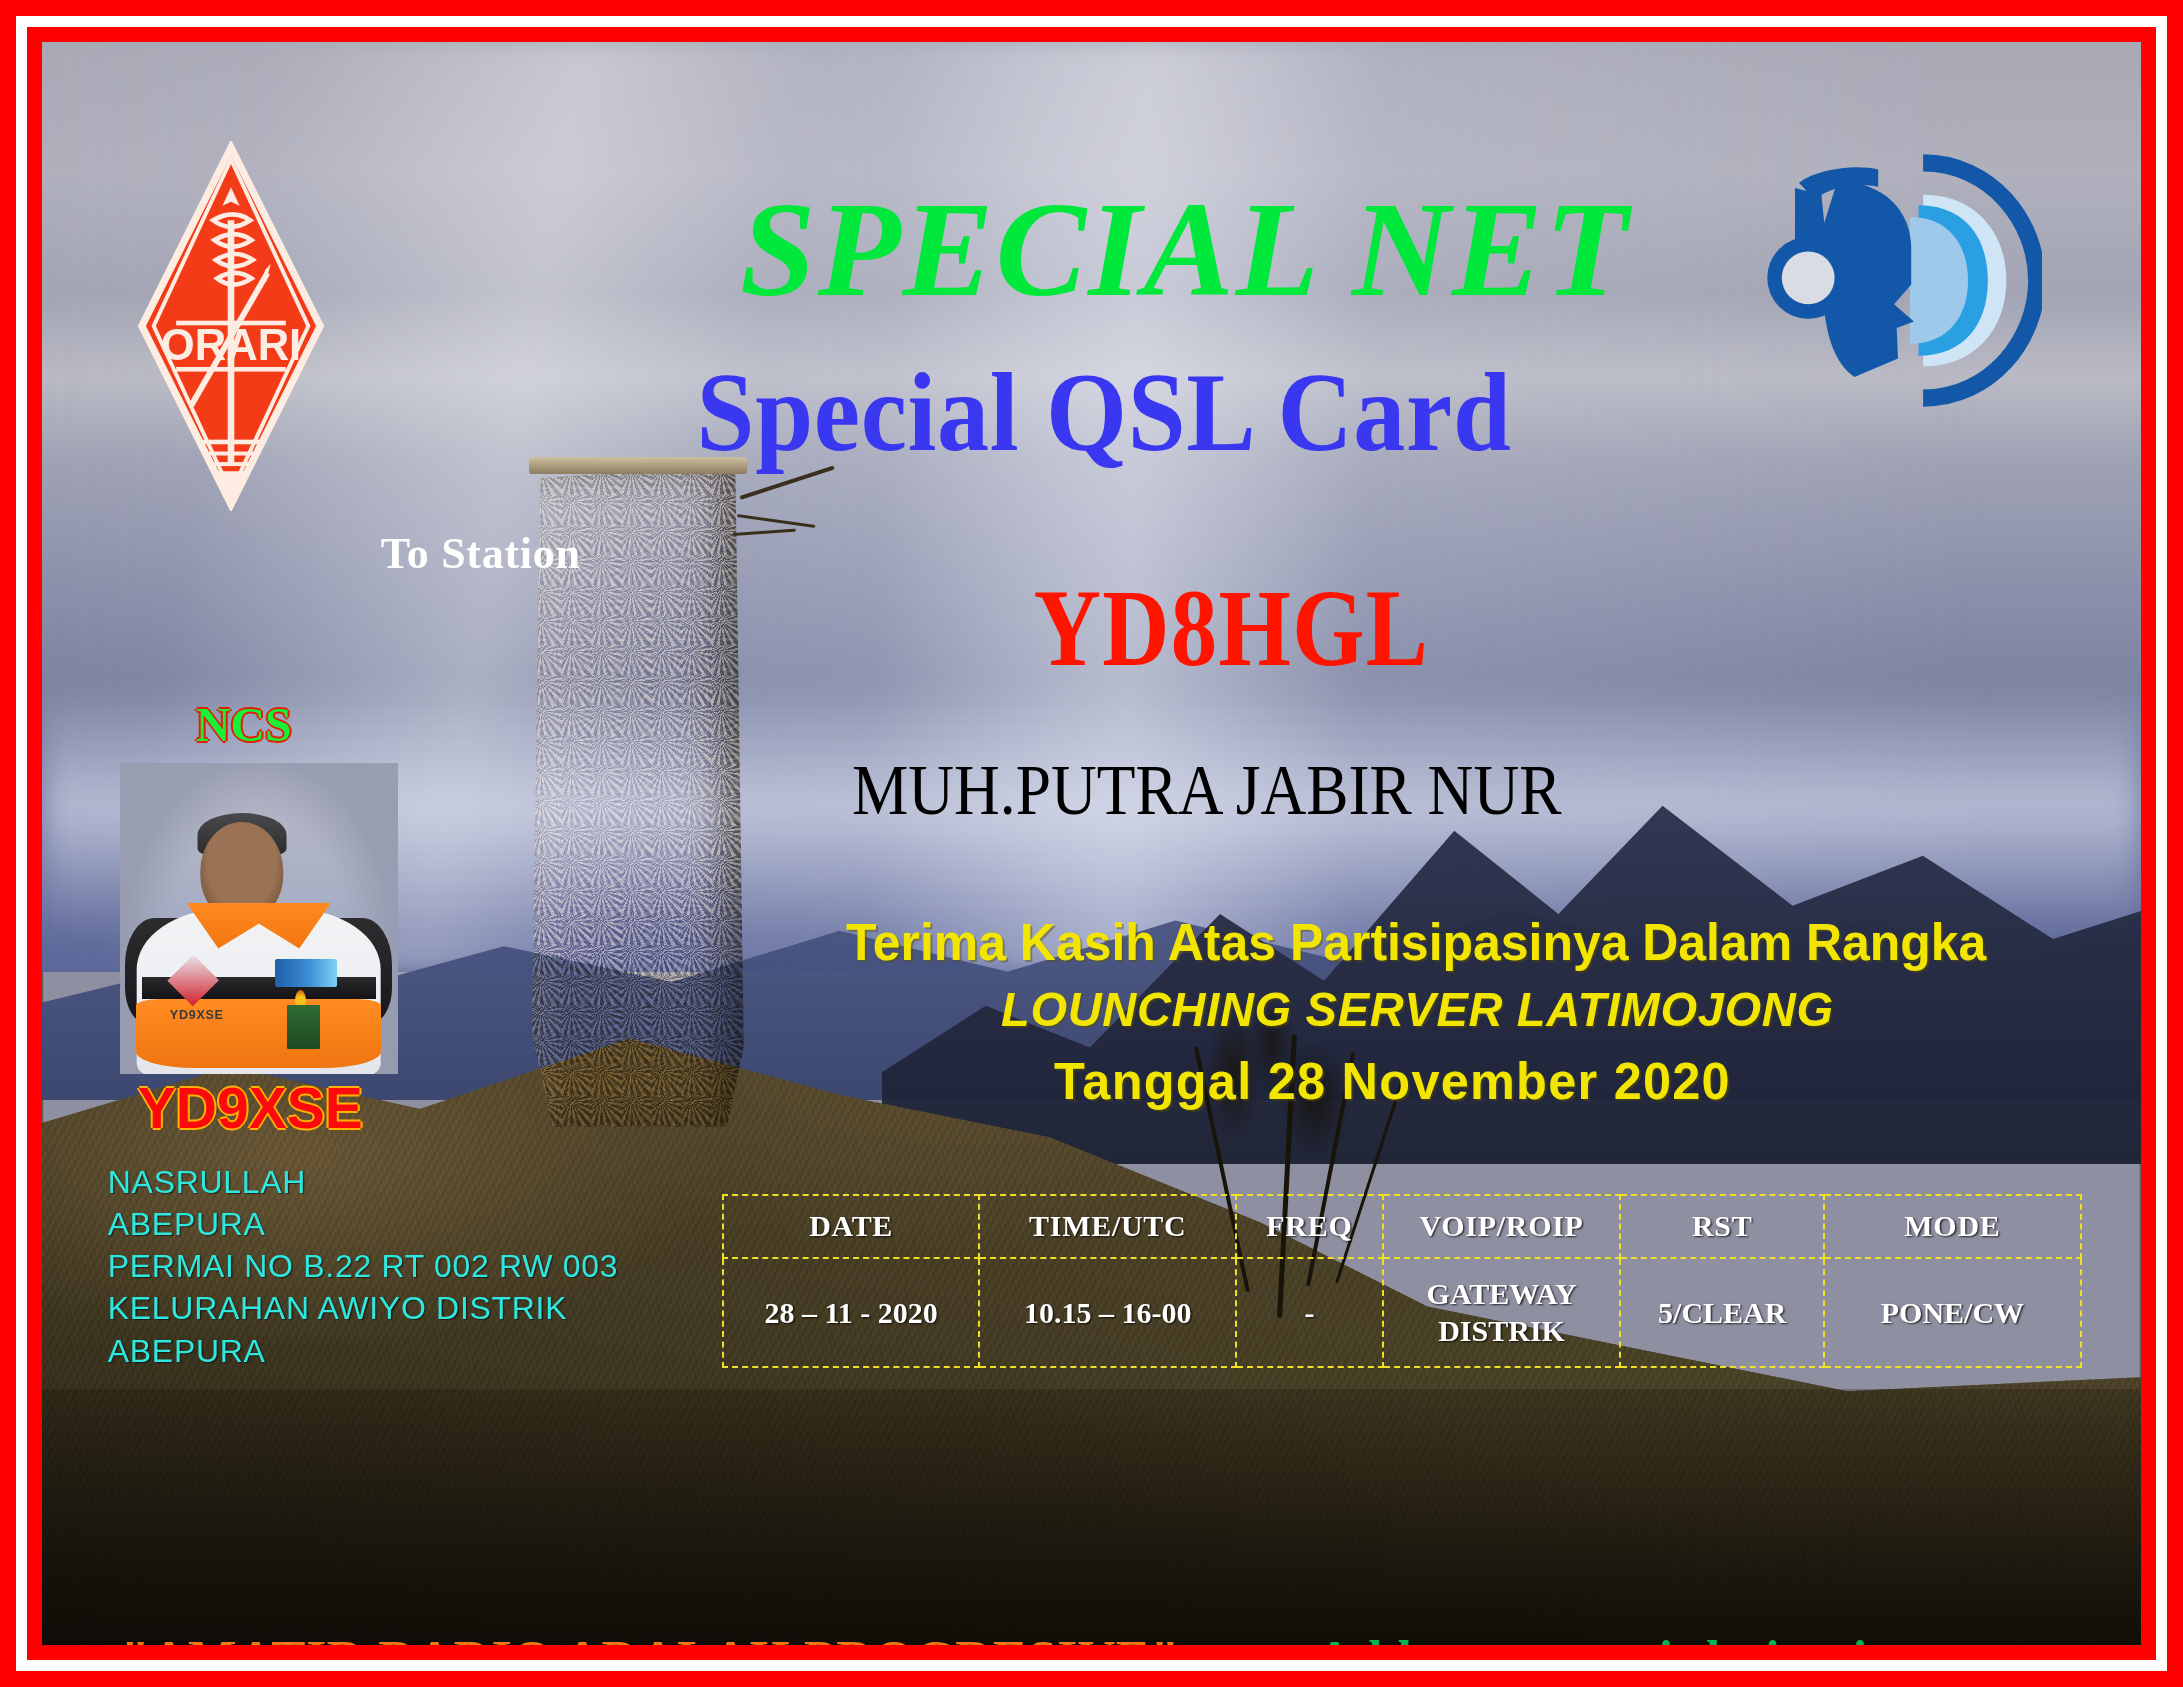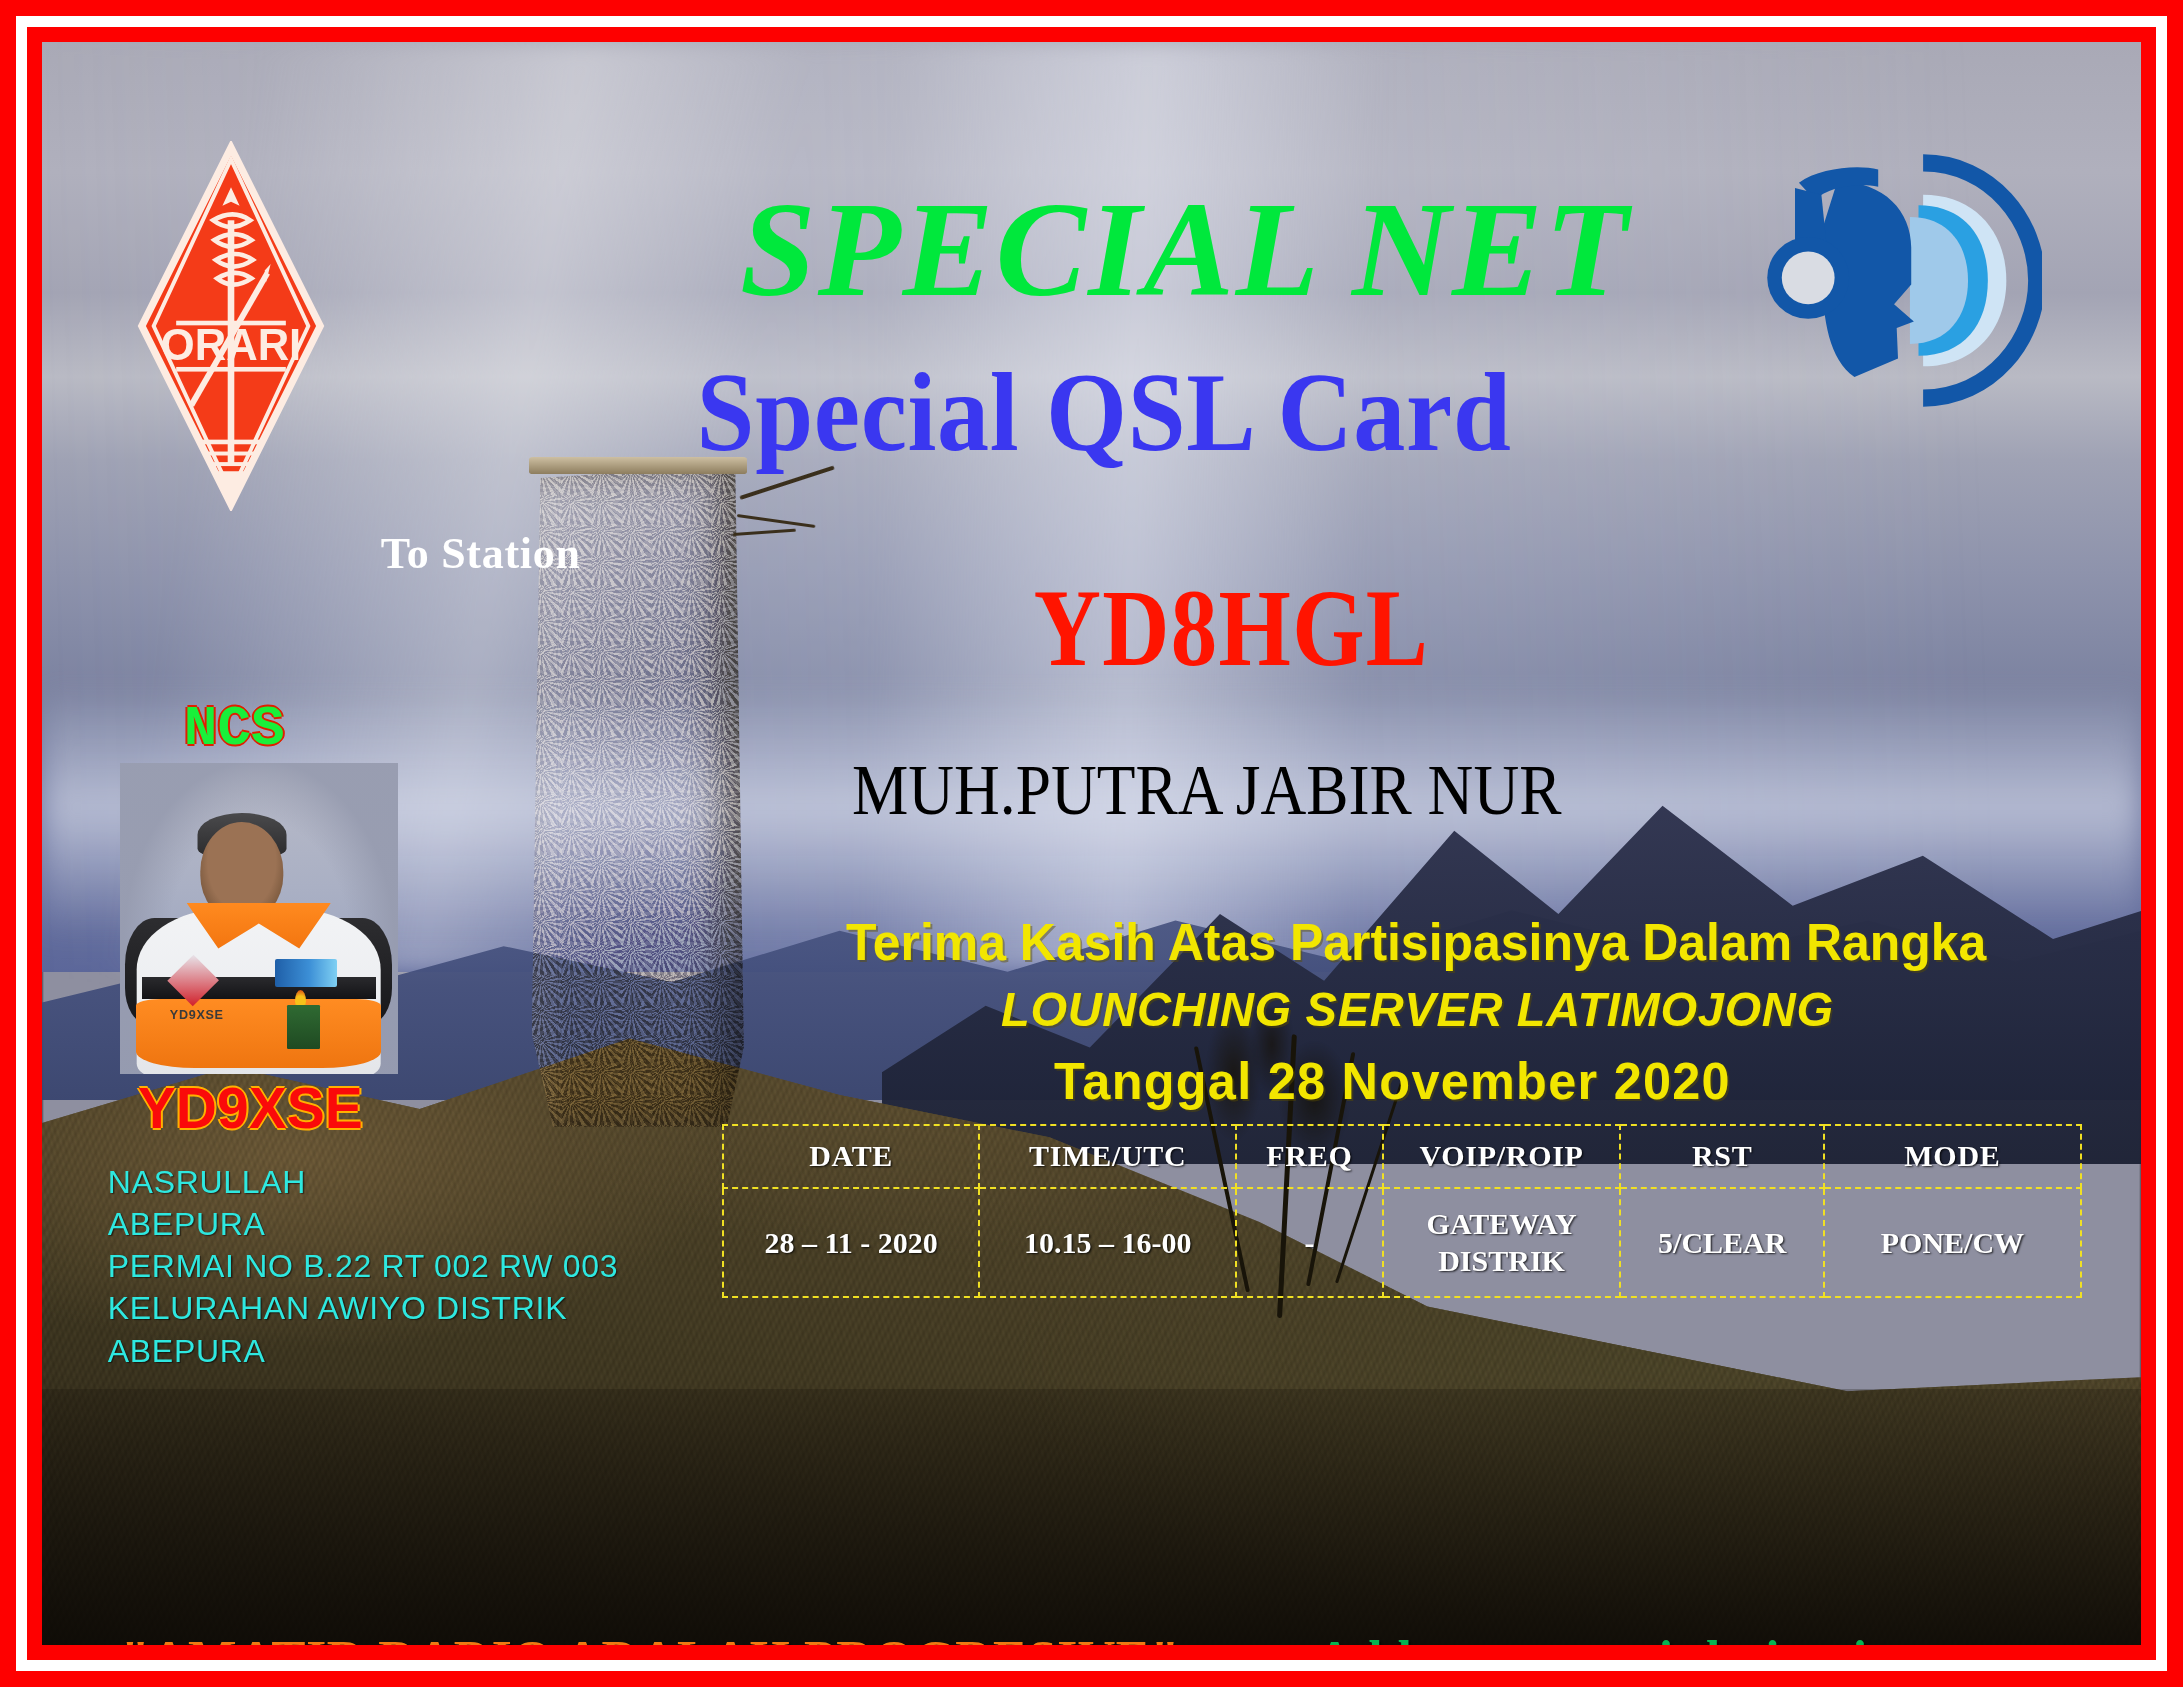--- a/index.html
+++ b/index.html
@@ -177,22 +177,22 @@
   .yellow-line{
     color:#f2e600; font-family:"Liberation Sans", sans-serif; font-weight:bold;
     text-shadow:2px 2px 0 rgba(90,78,0,.45);
   }
   #thanks-line{ left:804px; top:870px; font-size:52px; transform:scaleX(.96); transform-origin:left top; }
   #event-line{ left:959px; top:939px; font-size:49px; font-style:italic; letter-spacing:0.7px; transform:scaleX(.96); transform-origin:left top;}
   #date-line{ left:1012px; top:1009px; font-size:52px; letter-spacing:1.3px; transform:scaleX(.97); transform-origin:left top;}
 
   
   #ncs-label{
-    left:142px; top:655px; font-family:Liberation Mono, monospace; font-weight:bold;
-    font-size:56px; color:#19f03a;
+    left:154px; top:655px; font-family:Liberation Serif, serif; font-weight:bold;
+    font-size:48px; color:#19f03a;
     text-shadow:0 0 0.7px #e02000, 2px 0 0 #e02000, -2px 0 0 #e02000, 0 2px 0 #e02000, 0 -2px 0 #e02000;
   }
   #ncs-photo{
     left:78px; top:721px; width:278px; height:311px;
     background:
       radial-gradient(ellipse 58% 70% at 50% 58%, rgba(0,0,0,0) 56%, rgba(150,155,175,.92) 84%),
       linear-gradient(180deg,#b9bbc8 0%, #aab0c4 40%, #8d97b8 100%);
     overflow:hidden; filter:blur(0.1px);
   }
   .p-head{ position:absolute; left:44%; top:19%; width:30%; height:32%; transform:translateX(-50%);
@@ -232,21 +232,21 @@
   
   #address-block{ left:66px; top:1119px; }
   #address-block .addr-line{
     font-family:"Liberation Sans", sans-serif; font-weight:normal; font-size:32px;
     color:#2ee8e0; letter-spacing:0.7px; line-height:1.32;
     text-shadow:1.3px 1.3px 1.3px rgba(0,0,0,.55);
   }
 
   
   #qso-table{
-    position:absolute; left:680px; top:1082px; width:1360px; height:173px;
+    position:absolute; left:680px; top:1152px; width:1360px; height:173px;
     border-collapse:collapse; table-layout:fixed;
   }
   #qso-table td, #qso-table th{
     border:2px dashed #f0e023;
     color:#ffffff; text-align:center; vertical-align:middle;
     font-family:"Liberation Serif", serif; font-weight:bold;
     text-shadow:1.3px 1.3px 2px rgba(0,0,0,.75);
   }
   #qso-table thead th{ height:63px; font-size:30px; letter-spacing:0.7px; }
   #qso-table tbody td{ height:109px; font-size:30px; letter-spacing:0px; line-height:1.25; }

